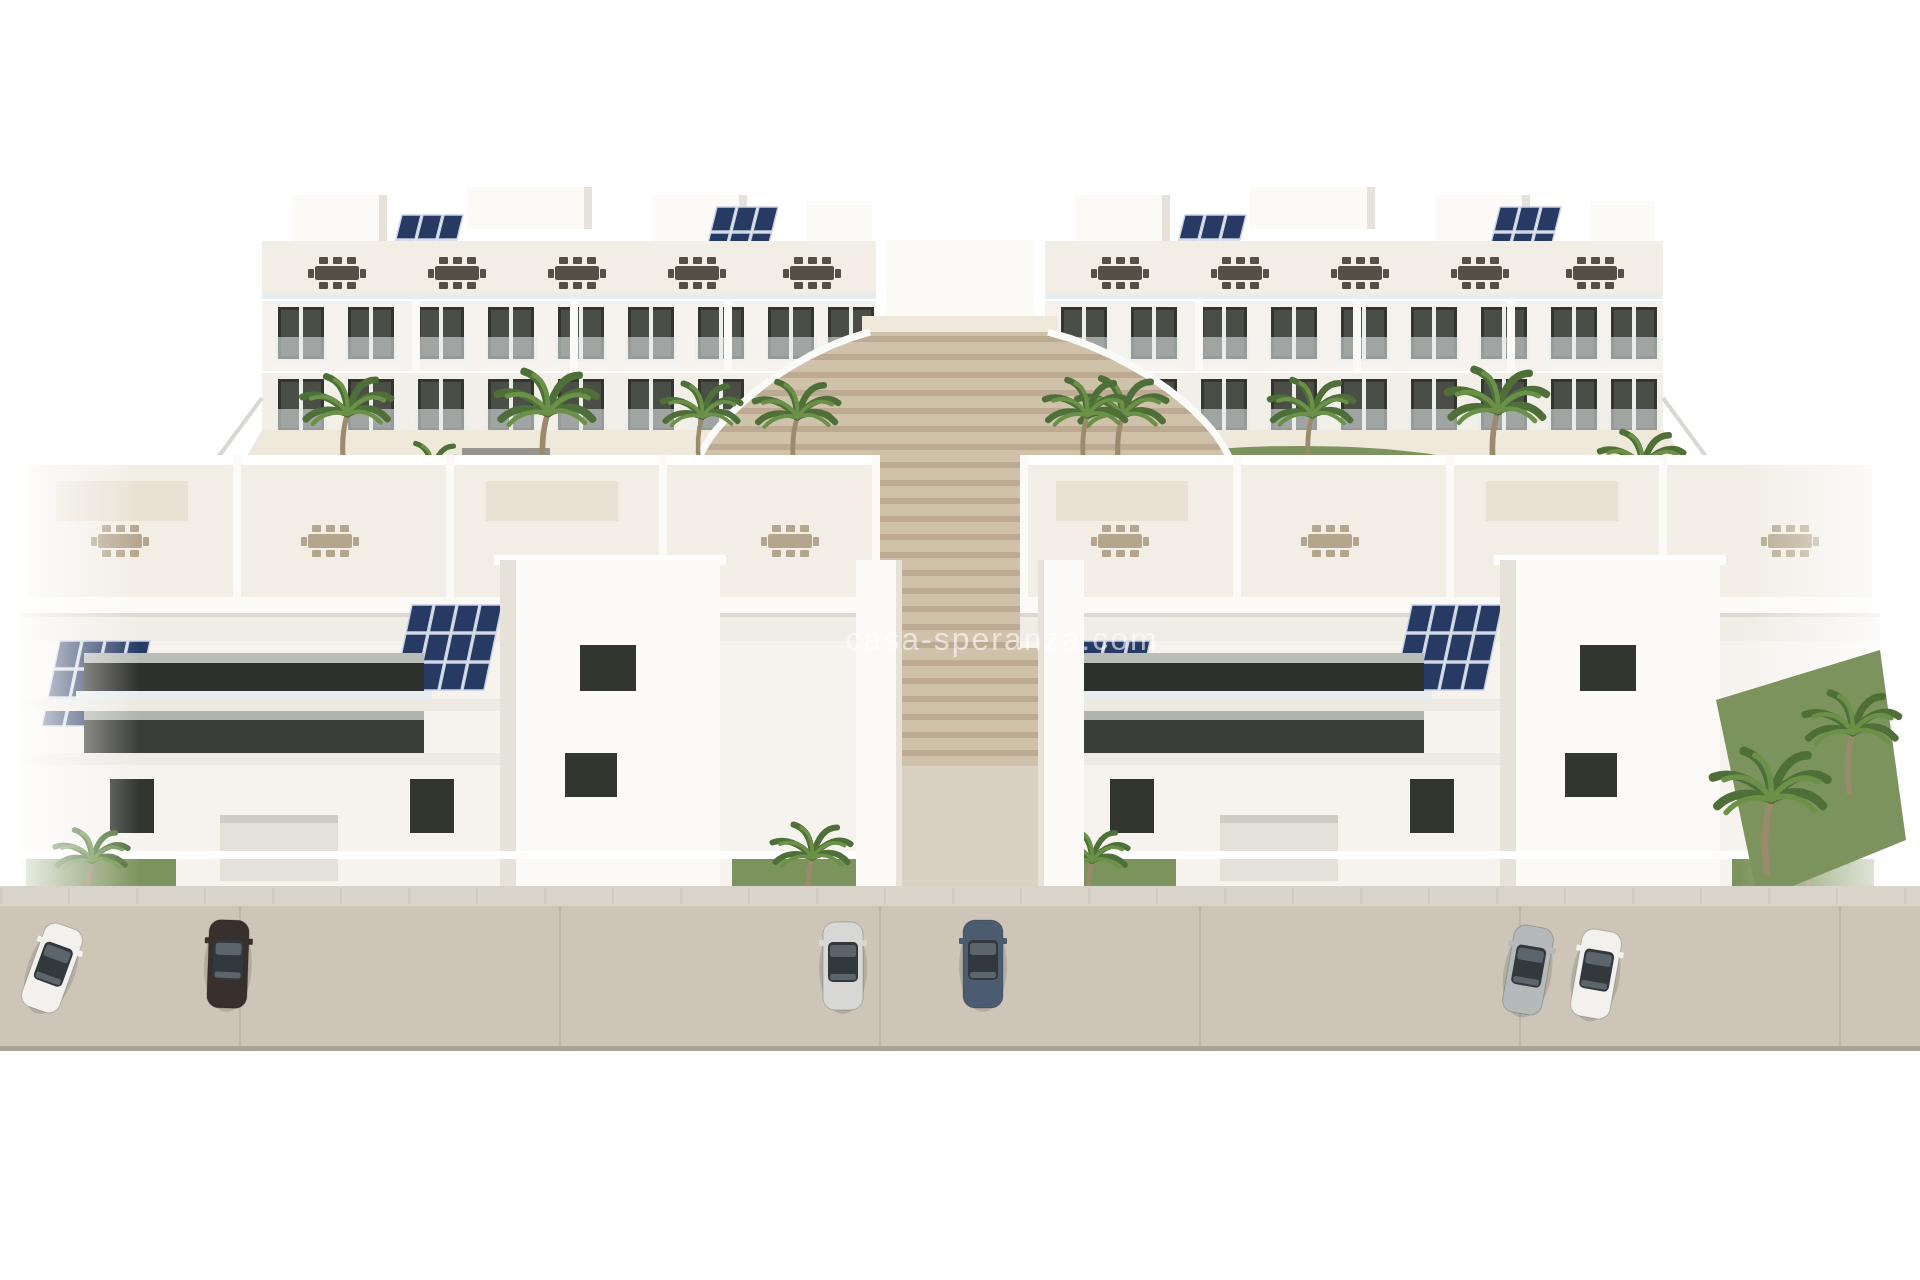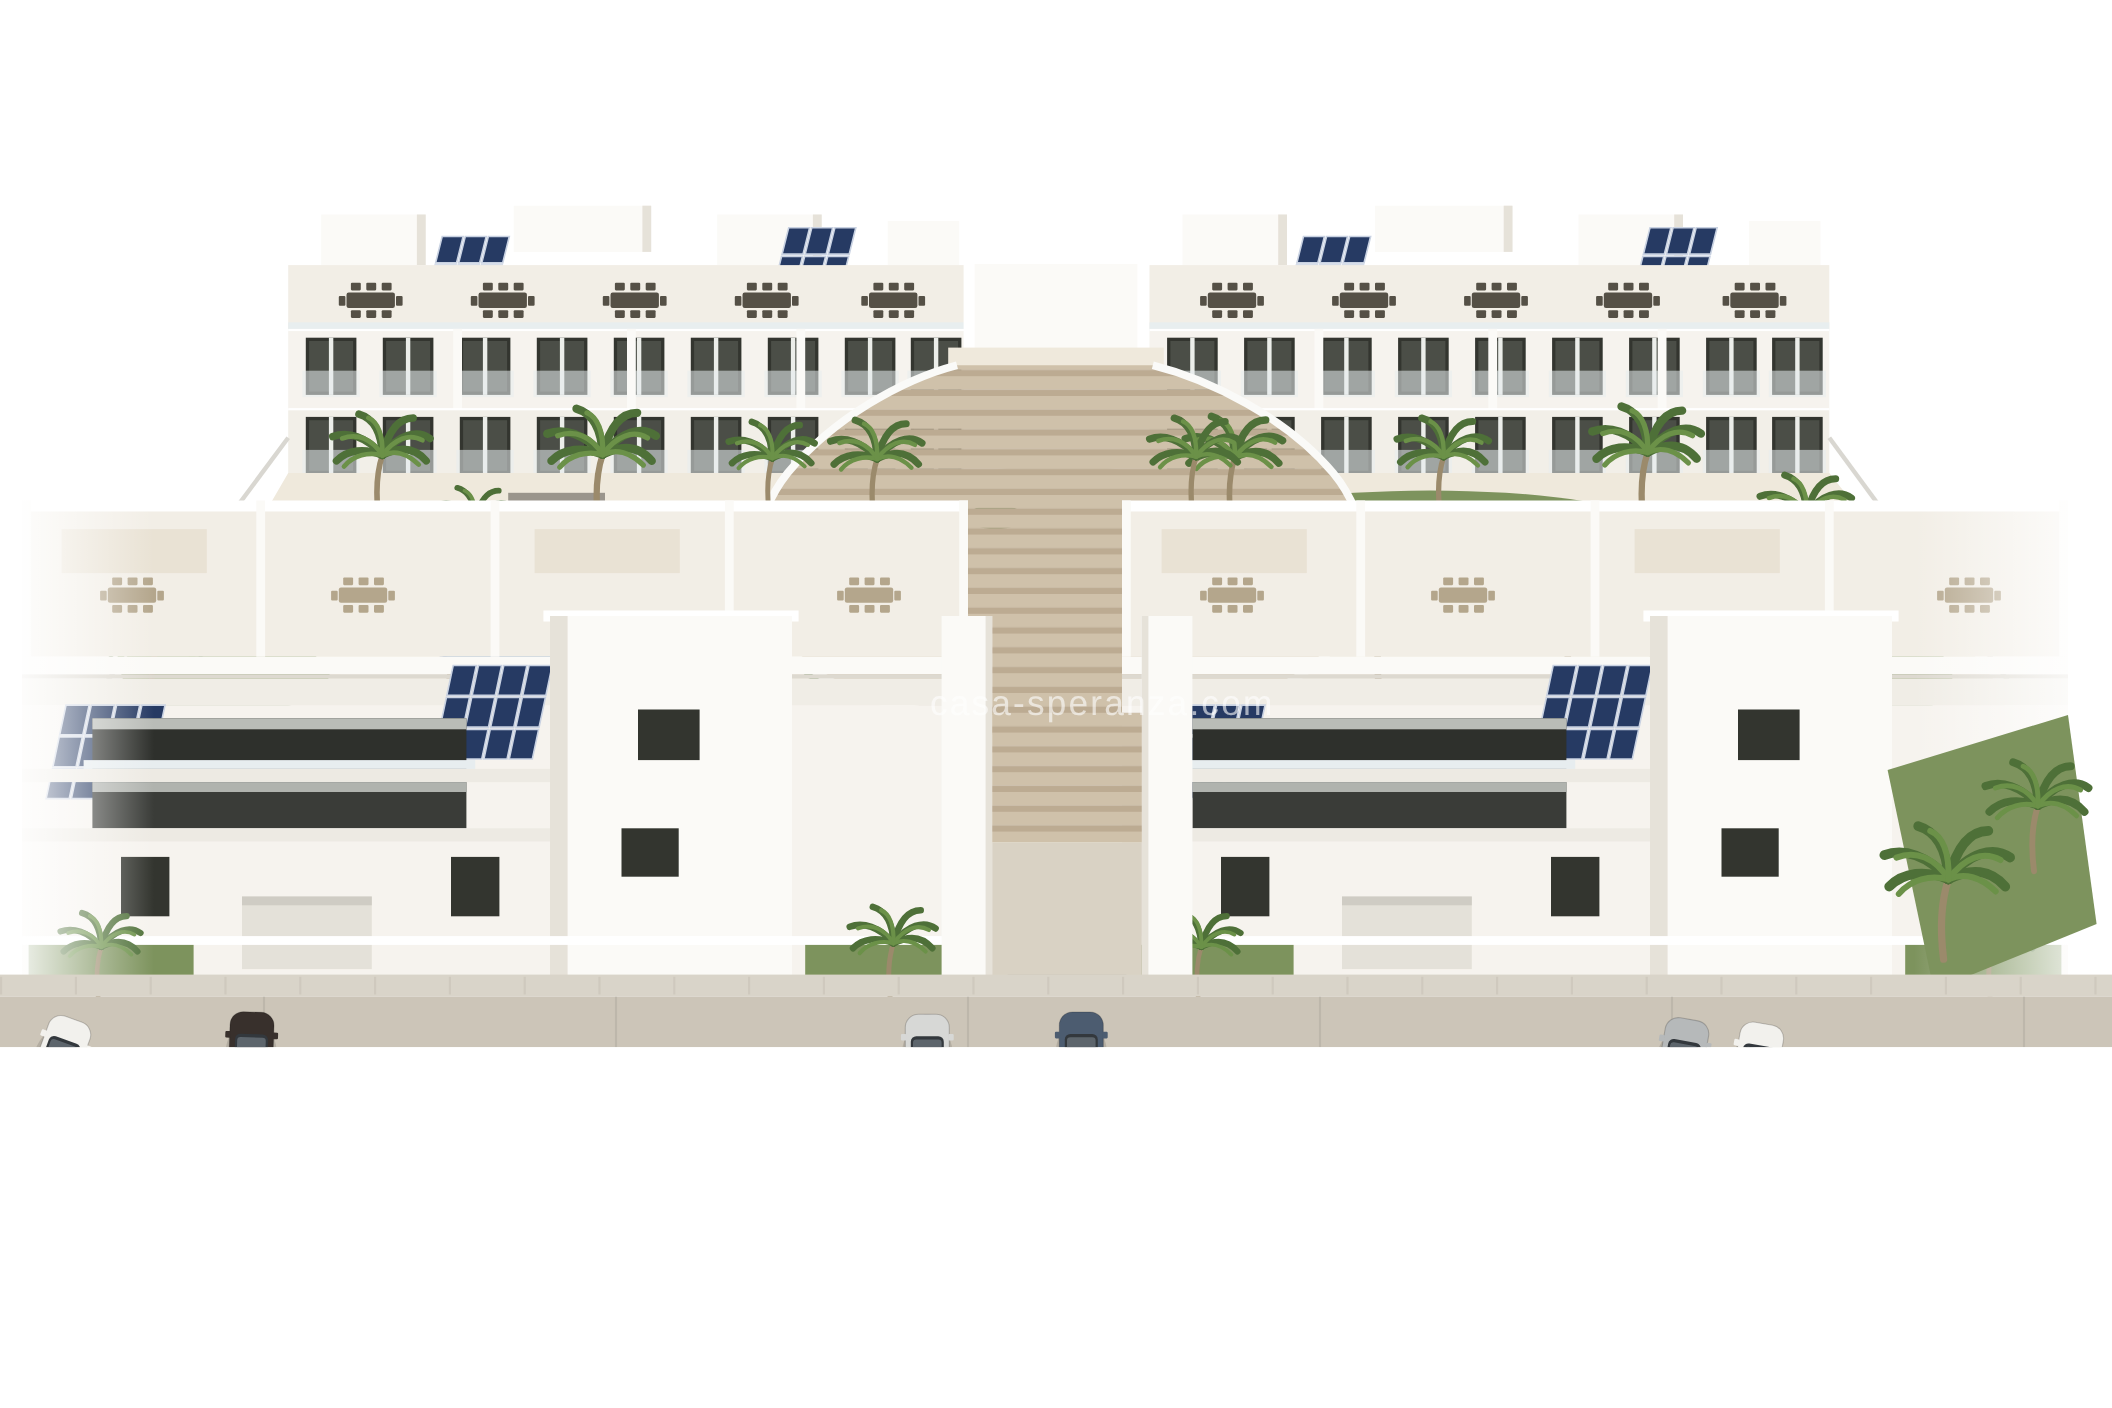--- a/index.html
+++ b/index.html
@@ -1,16 +1,16 @@
 <!DOCTYPE html>
 <html style="--background: #ffffff; --wall: #f6f3ee; --wall-shade: #e6e2d9; --roof-floor: #f2eee6; --window-dark: #33352f; --glass-rail: #e7edef; --solar-panel: #263a63; --solar-edge: #c9d2e2; --green-lawn: #7d935d; --green-dark: #4e7038; --palm-light: #6b9148; --trunk: #9b8a6b; --sand-path: #efe9dc; --stair-light: #cfc1aa; --stair-dark: #bcab92; --pool-free: #5b82b4; --pool-rim: #aed3ea; --pool-deep: #41699b; --road: #ccc5b8; --sidewalk: #d9d4c9; --curb: #a8a297; --furniture-dark: #555046; --furniture-tan: #b4a68c; --car-white: #f2f1ed; --car-dark: #38302c; --car-silver: #d7d8d6; --car-blue: #4c5c70; --car-gray: #b6b9ba;"><head>
 <meta charset="utf-8">
 <style>
   html,body{margin:0;padding:0;background:#ffffff;}
-  .stage{position:relative;width:1920px;height:952px;background:var(--background,#fff);overflow:hidden;
+  .stage{position:relative;width:1920px;height:1280px;background:var(--background,#fff);overflow:hidden;
          font-family:"Liberation Sans", sans-serif;}
   svg{display:block}
   .white{fill:#ffffff}
   .offwhite{fill:#fbfaf7}
   .wall{fill:var(--wall)}
   .wall2{fill:#f2efe8}
   .shade{fill:var(--wall-shade)}
   .roof{fill:var(--roof-floor)}
   .win{fill:var(--window-dark)}
   .glass{fill:var(--glass-rail)}

